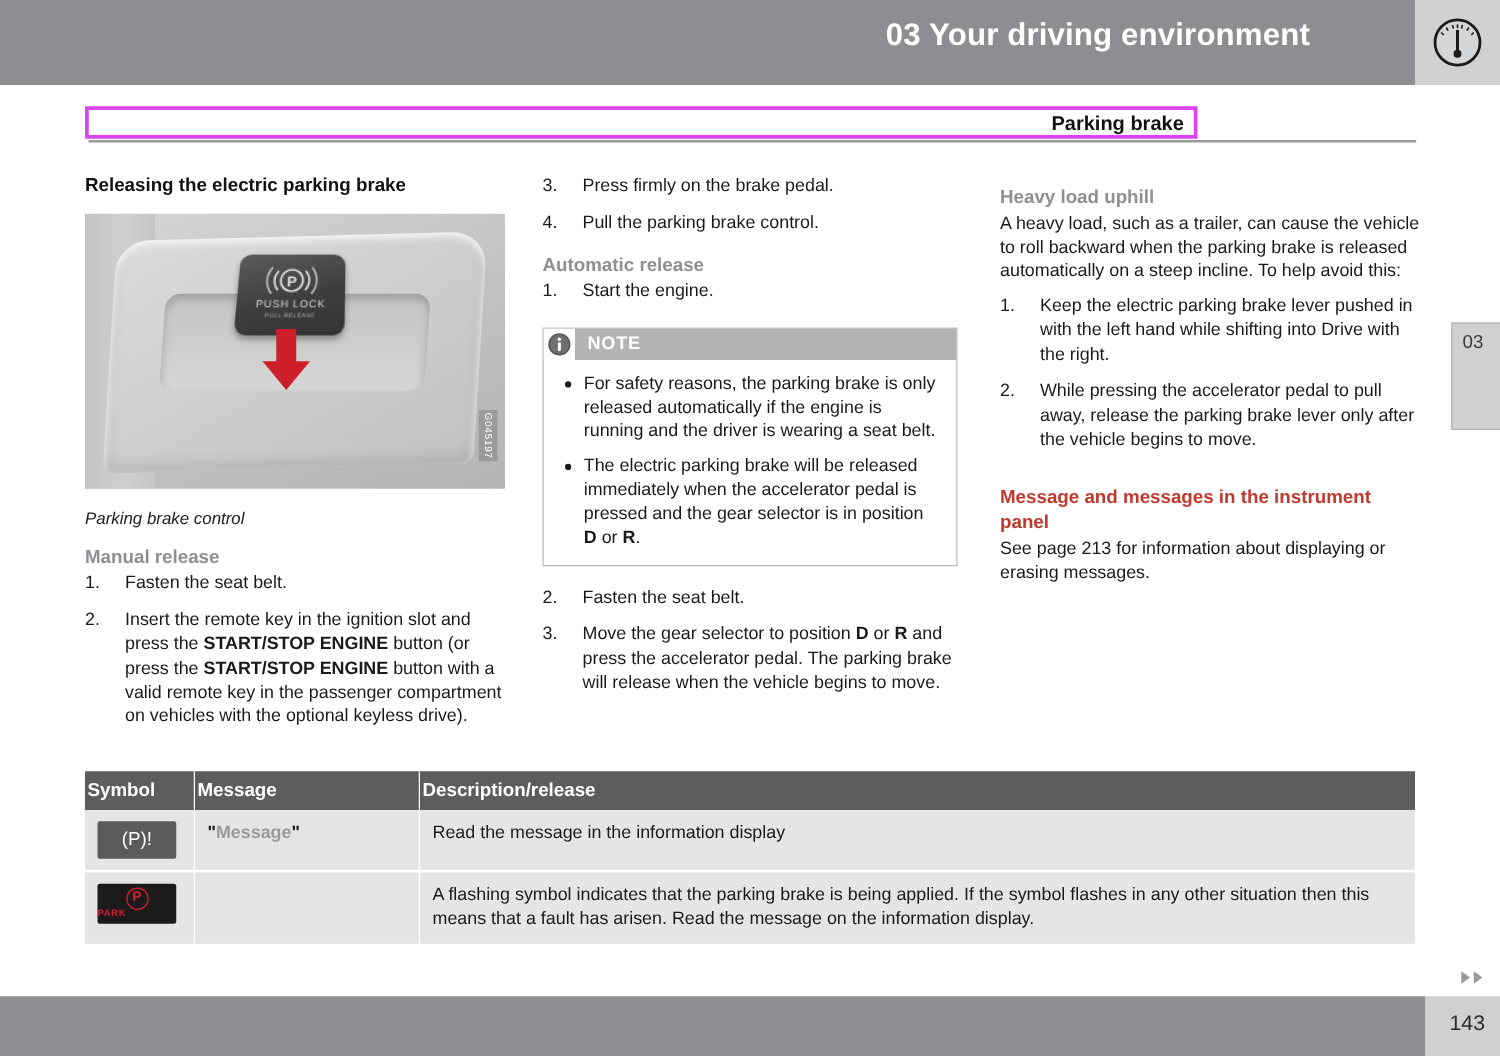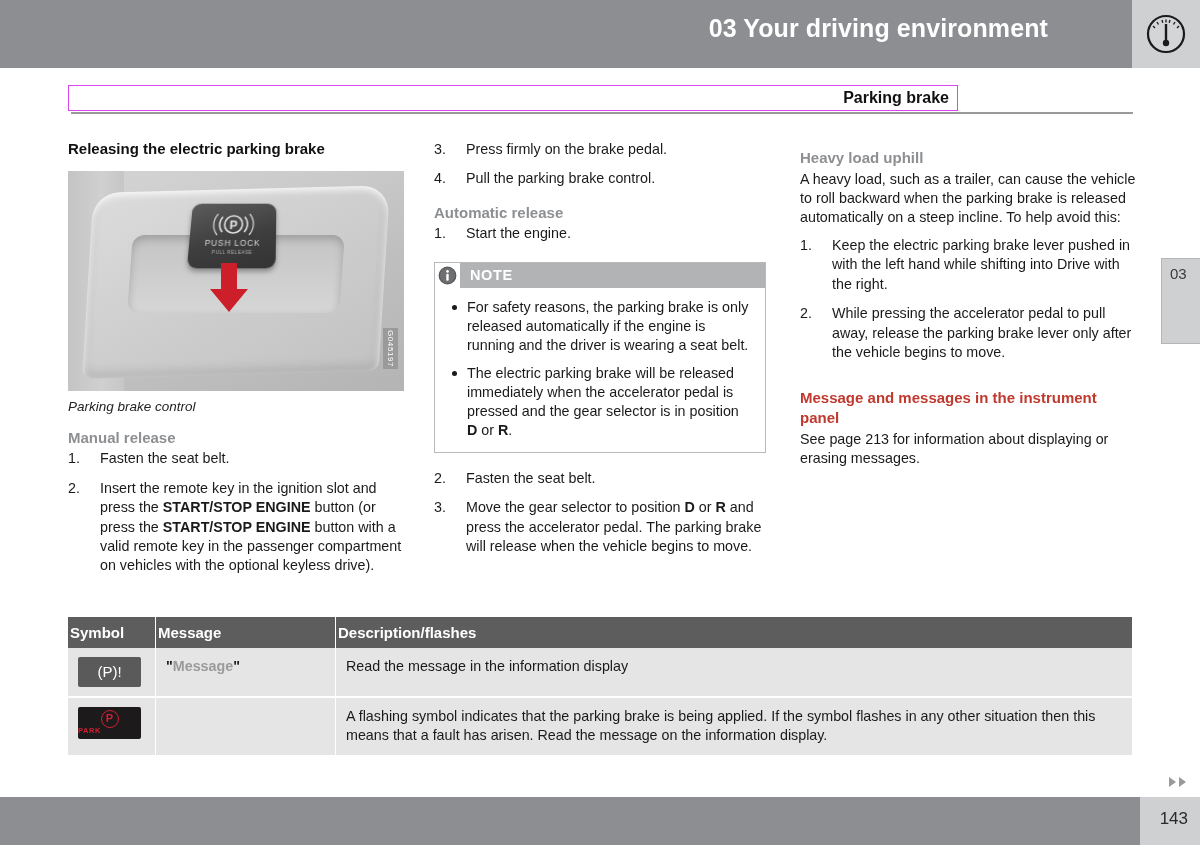--- a/index.html
+++ b/index.html
@@ -64,21 +64,21 @@
     color: #3a3a3a;
   }
 
   
   .titlebar {
     position: absolute;
     left: 68px;
     top: 85px;
     width: 890px;
     height: 26px;
-    border: 1px solid #d946ef;
+    border: 3px solid #d946ef;
     box-sizing: border-box;
     background: #ffffff;
   }
   .titlebar-shadow {
     position: absolute;
     left: 71px;
     top: 112px;
     width: 1062px;
     height: 2px;
     background: #9a9a9a;
@@ -127,21 +127,21 @@
   p.body {
     font-size: 14.3px;
     line-height: 1.36;
     margin: 0 0 8px 0;
     color: #1a1a1a;
   }
   .caption {
     font-size: 13.5px;
     font-style: italic;
     color: #222;
-    margin: 8px 0 0 0;
+    margin: 16px 0 0 0;
   }
 
   
   ol.numlist {
     list-style: none;
     margin: 0;
     padding: 0;
   }
   ol.numlist > li {
     position: relative;
@@ -564,21 +564,21 @@
 
   <h3 class="red-head" style="margin-top:26px;">Message and messages in the instrument panel</h3>
   <p class="body">See page 213 for information about displaying or erasing messages.</p>
 </div>
 
 <table class="symtable">
   <thead>
     <tr>
       <th class="col-symbol">Symbol</th>
       <th class="col-message">Message</th>
-      <th>Description/flashes</th>
+      <th>Description/release</th>
     </tr>
   </thead>
   <tbody>
     <tr>
       <td>
         <div class="sym-p-bang">(P)!</div>
       </td>
       <td>
         <span class="msg-quoted"><span class="q">"</span><span>Message</span><span class="q">"</span></span>
       </td>

